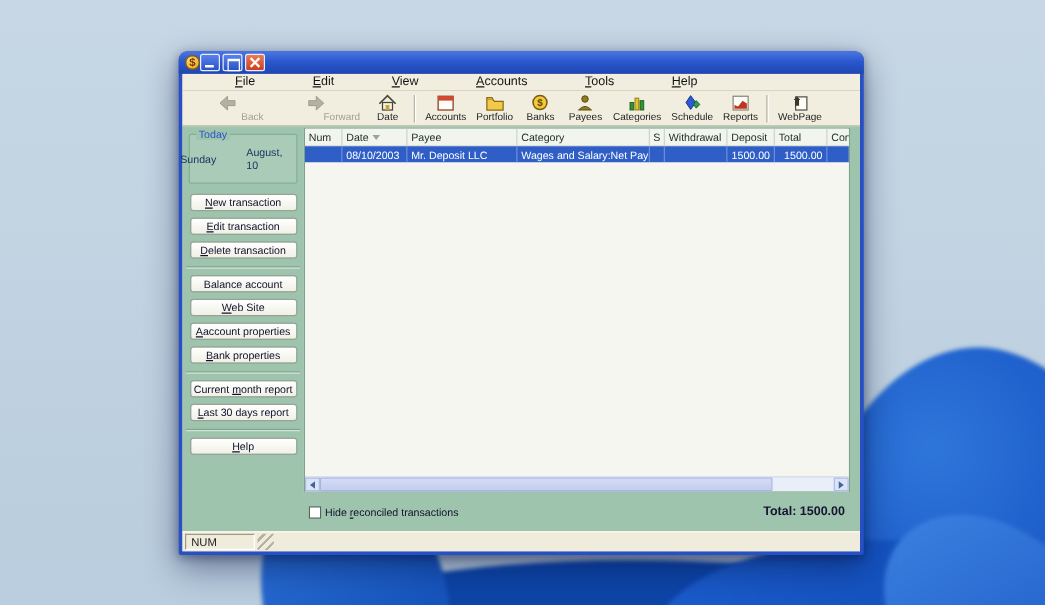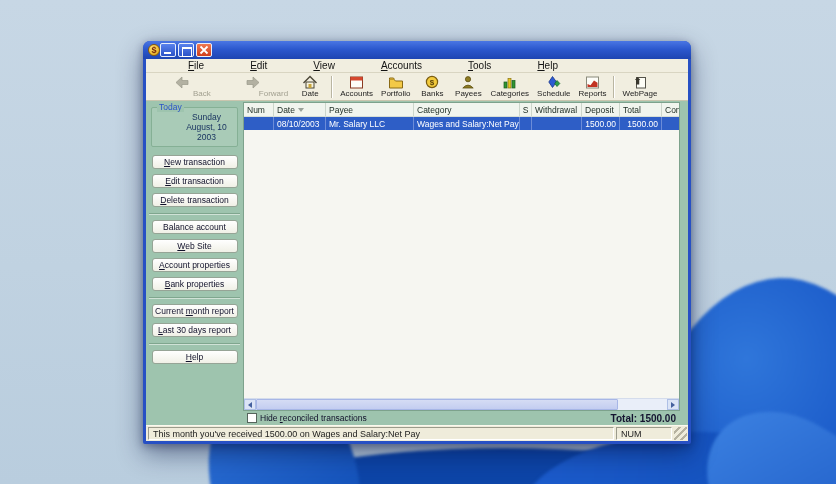--- a/index.html
+++ b/index.html
@@ -64,24 +64,24 @@
   .tsep { width:2px; height:22px; margin:0 3px;
     border-left:1px solid #bab6a2; border-right:1px solid #fff; }
 
   
   .content { flex:1; display:flex; background:#9ec4ae; min-height:0; }
 
   
   .sidebar { width:97px; flex:0 0 97px; padding-top:3px; }
   .todaybox { position:relative; margin:3px 5px 8px; height:40px;
     border:1px solid #85b095; border-radius:2px; background:#a9cbb7;
-    display:flex; flex-direction:column; align-items:center; justify-content:center; }
+    display:flex; flex-direction:row; align-items:center; justify-content:center; }
   .today-label { position:absolute; top:-6px; left:5px; font-size:8.5px; color:#2b53c8;
     background:#9ec4ae; padding:0 2px; line-height:10px; }
-  .today-line { font-size:8.5px; color:#16305e; line-height:10px; text-align:center;margin-left:24px; }
+  .today-line { font-size:8.5px; color:#16305e; line-height:10px; text-align:left;margin-left:24px; }
   .sbtn { display:block; width:86px; height:14px; margin:5px auto 0;
     background:linear-gradient(180deg,#ffffff,#f0f0e6); border:1px solid #96a496;
     border-radius:3px; font-size:8.5px; color:#10102a; text-align:center; line-height:12px;
     white-space:nowrap; overflow:hidden; }
   .sgroup-sep { height:0; margin:6px 3px 1px; border-top:1px solid #7fa68e;
     border-bottom:1px solid #cfe2d6; }
 
   
   .main { flex:1; display:flex; flex-direction:column; min-width:0; padding-top:1px; }
   .list { flex:1; margin-right:8px; position:relative; background:#f6f6f1;
@@ -109,21 +109,21 @@
     display:flex; align-items:center; justify-content:center; }
   .tri-l { width:0; height:0; border-top:3px solid transparent; border-bottom:3px solid transparent;
     border-right:4px solid #45619e; }
   .tri-r { width:0; height:0; border-top:3px solid transparent; border-bottom:3px solid transparent;
     border-left:4px solid #45619e; }
   .strack { flex:1; position:relative; }
   .sthumb { position:absolute; left:0; top:0; bottom:0; width:88%;
     background:linear-gradient(180deg,#d5dcf4,#c3cdf0); border:1px solid #a7b6e6; border-radius:1px; }
 
   
-  .footer-row { height:14px; display:flex; align-items:center; margin-right:8px; padding:1px 2px; }
+  .footer-row { height:31px; display:flex; align-items:center; margin-right:8px; padding:1px 2px; }
   .chk { width:10px; height:10px; background:#fff; border:1px solid #55655c; margin-left:2px; }
   .chk-label { font-size:8.5px; color:#10102a; margin-left:3px; flex:1; white-space:nowrap; }
   .total-label { font-size:10px; font-weight:bold; color:#141430; margin-right:2px; white-space:nowrap; }
 
   
   .statusbar { height:16px; display:flex; align-items:stretch; gap:2px; background:#efecdb;
     border-top:1px solid #fbf9ee; padding:1px 1px 1px 2px; }
   .sb-panel { border:1px solid; border-color:#9b9b8b #ffffff #ffffff #9b9b8b;
     font-size:9px; color:#1c1c1c; display:flex; align-items:center; padding:0 4px;
     white-space:nowrap; overflow:hidden; }
@@ -284,21 +284,21 @@
         </div>
 
         <button class="sbtn"><span class="sbtn-label"><span></span><u>N</u><span>ew transaction</span></span></button>
         <button class="sbtn"><span class="sbtn-label"><span></span><u>E</u><span>dit transaction</span></span></button>
         <button class="sbtn"><span class="sbtn-label"><span></span><u>D</u><span>elete transaction</span></span></button>
 
         <div class="sgroup-sep"></div>
 
         <button class="sbtn"><span class="sbtn-label"><span></span><u></u><span>Balance account</span></span></button>
         <button class="sbtn"><span class="sbtn-label"><span></span><u>W</u><span>eb Site</span></span></button>
-        <button class="sbtn"><span class="sbtn-label"><span></span><u>A</u><span>ccount properties</span></span></button>
+        <button class="sbtn"><span class="sbtn-label"><span></span><u>A</u><span>account properties</span></span></button>
         <button class="sbtn"><span class="sbtn-label"><span></span><u>B</u><span>ank properties</span></span></button>
 
         <div class="sgroup-sep"></div>
 
         <button class="sbtn"><span class="sbtn-label"><span>Current </span><u>m</u><span>onth report</span></span></button>
         <button class="sbtn"><span class="sbtn-label"><span></span><u>L</u><span>ast 30 days report</span></span></button>
 
         <div class="sgroup-sep"></div>
 
         <button class="sbtn"><span class="sbtn-label"><span></span><u>H</u><span>elp</span></span></button>
@@ -334,21 +334,21 @@
                 <span>Total</span>
               </div>
             <div class="hcell c8">
                 <span>Con</span>
               </div>
           </div>
 
           <div class="lv-row">
             <div class="rcell c0"></div>
             <div class="rcell c1">08/10/2003</div>
-            <div class="rcell c2">Mr. Salary LLC</div>
+            <div class="rcell c2">Mr. Deposit LLC</div>
             <div class="rcell c3">Wages and Salary:Net Pay</div>
             <div class="rcell c4"></div>
             <div class="rcell c5 right"></div>
             <div class="rcell c6 right">1500.00</div>
             <div class="rcell c7 right">1500.00</div>
             <div class="rcell c8"></div>
           </div>
 
           <div class="lv-fill"></div>
 
@@ -367,19 +367,18 @@
 
         <div class="footer-row">
           <span class="chk"></span>
           <span class="chk-label"><span>Hide </span><u>r</u><span>econciled transactions</span></span>
           <span class="total-label">Total: 1500.00</span>
         </div>
       </div>
     </div>
 
     <div class="statusbar">
-      <div class="sb-panel sb-msg">This month you've received 1500.00 on Wages and Salary:Net Pay</div>
       <div class="sb-panel sb-num">NUM</div>
       <div class="sb-grip"></div>
     </div>
 
   </div>
 </div>
 
 </body></html>

